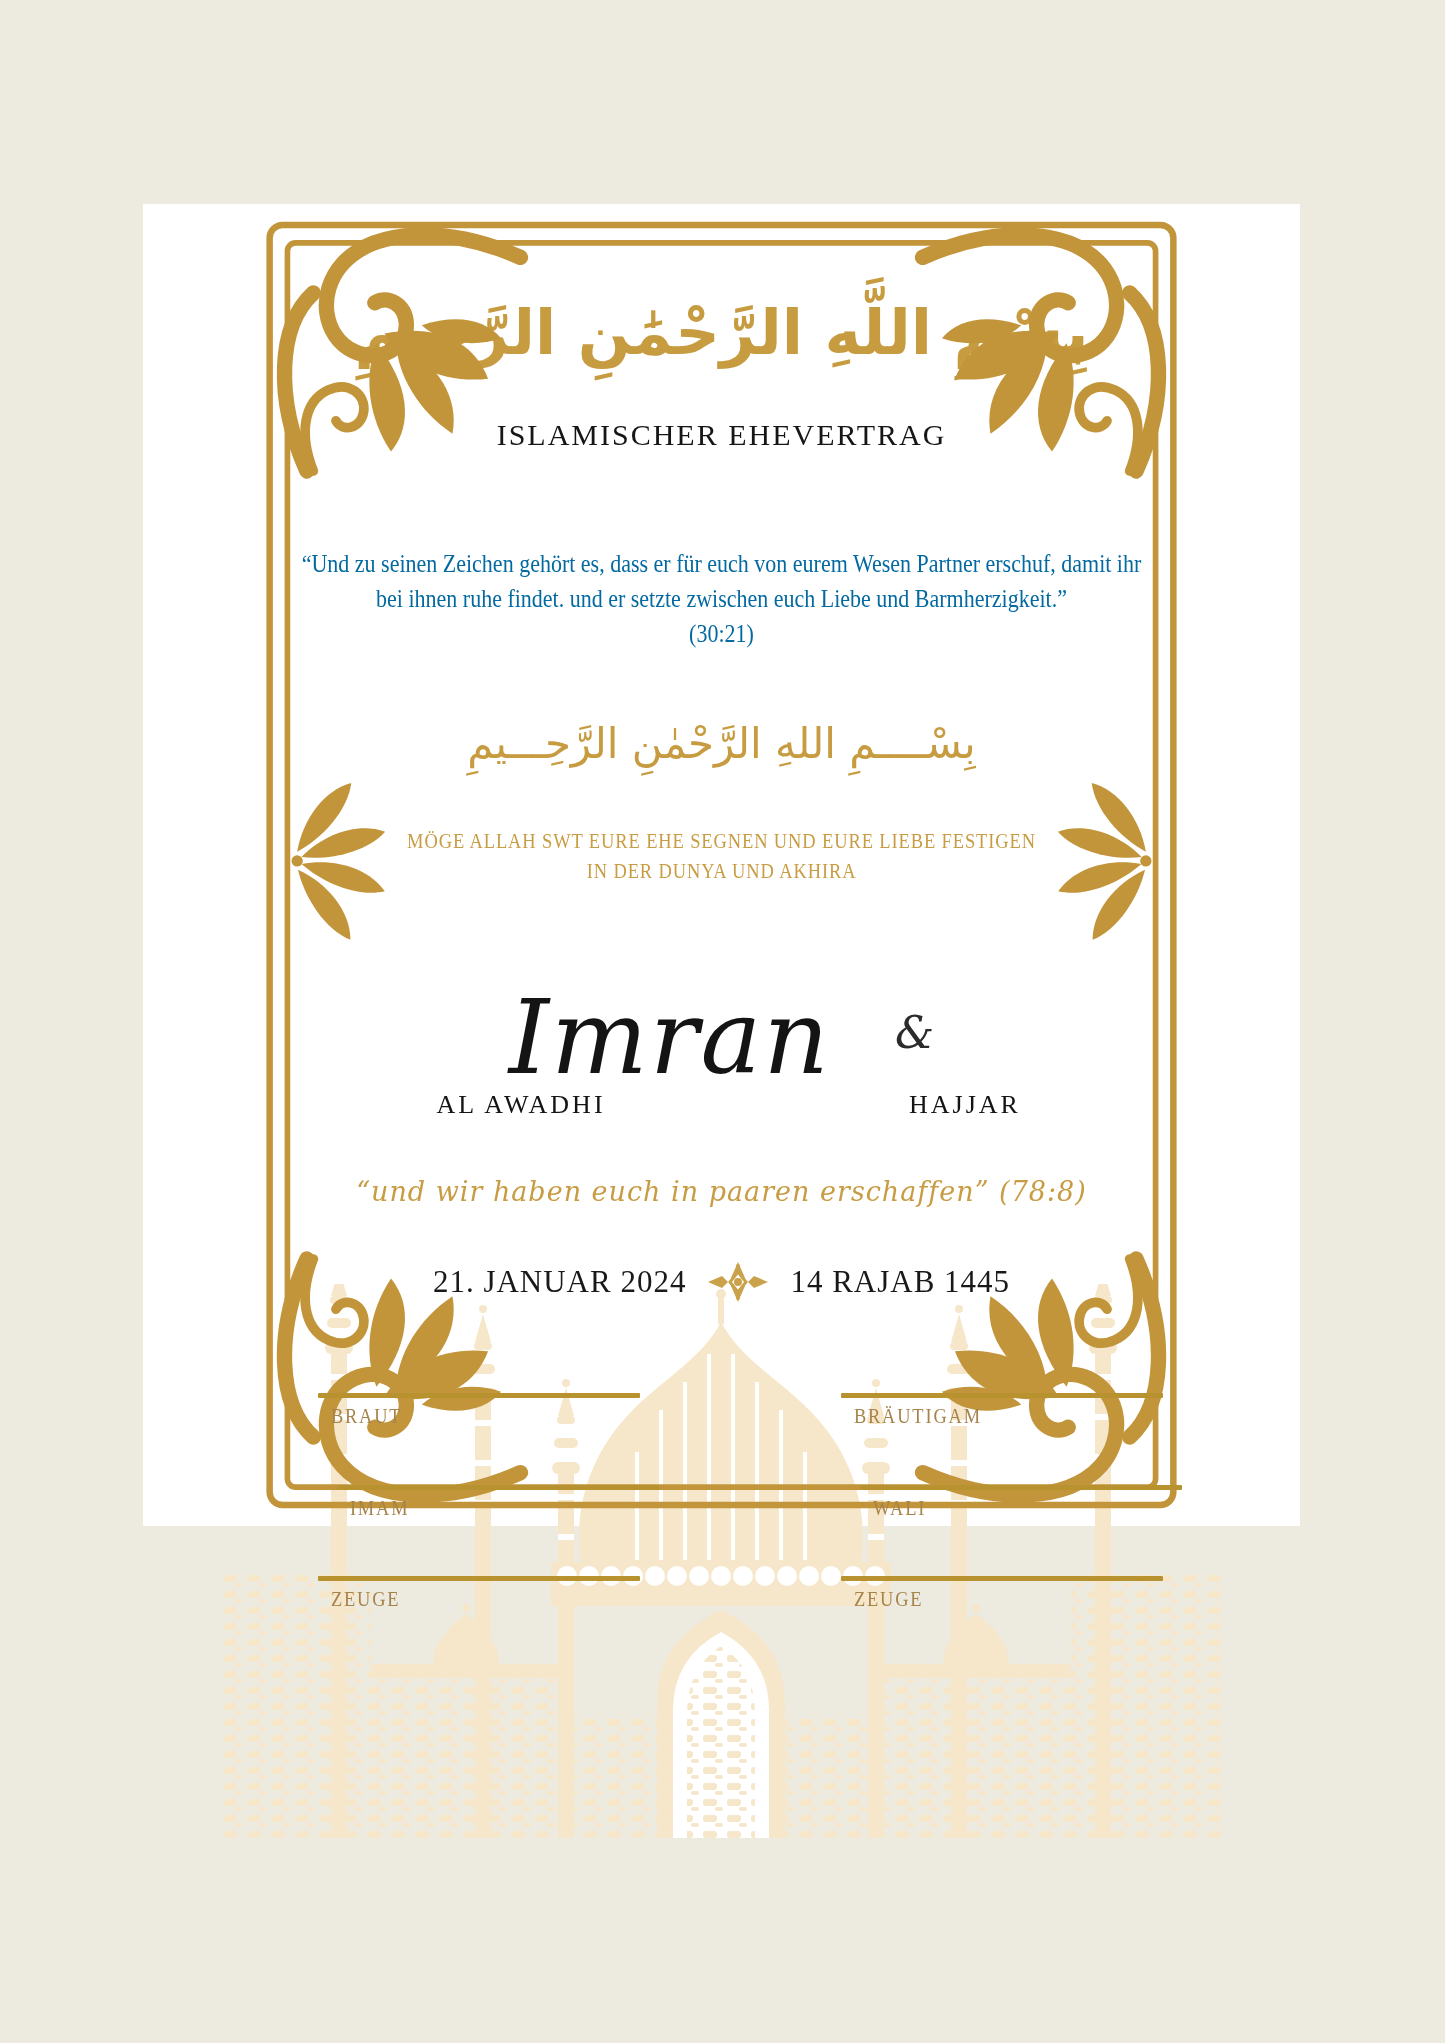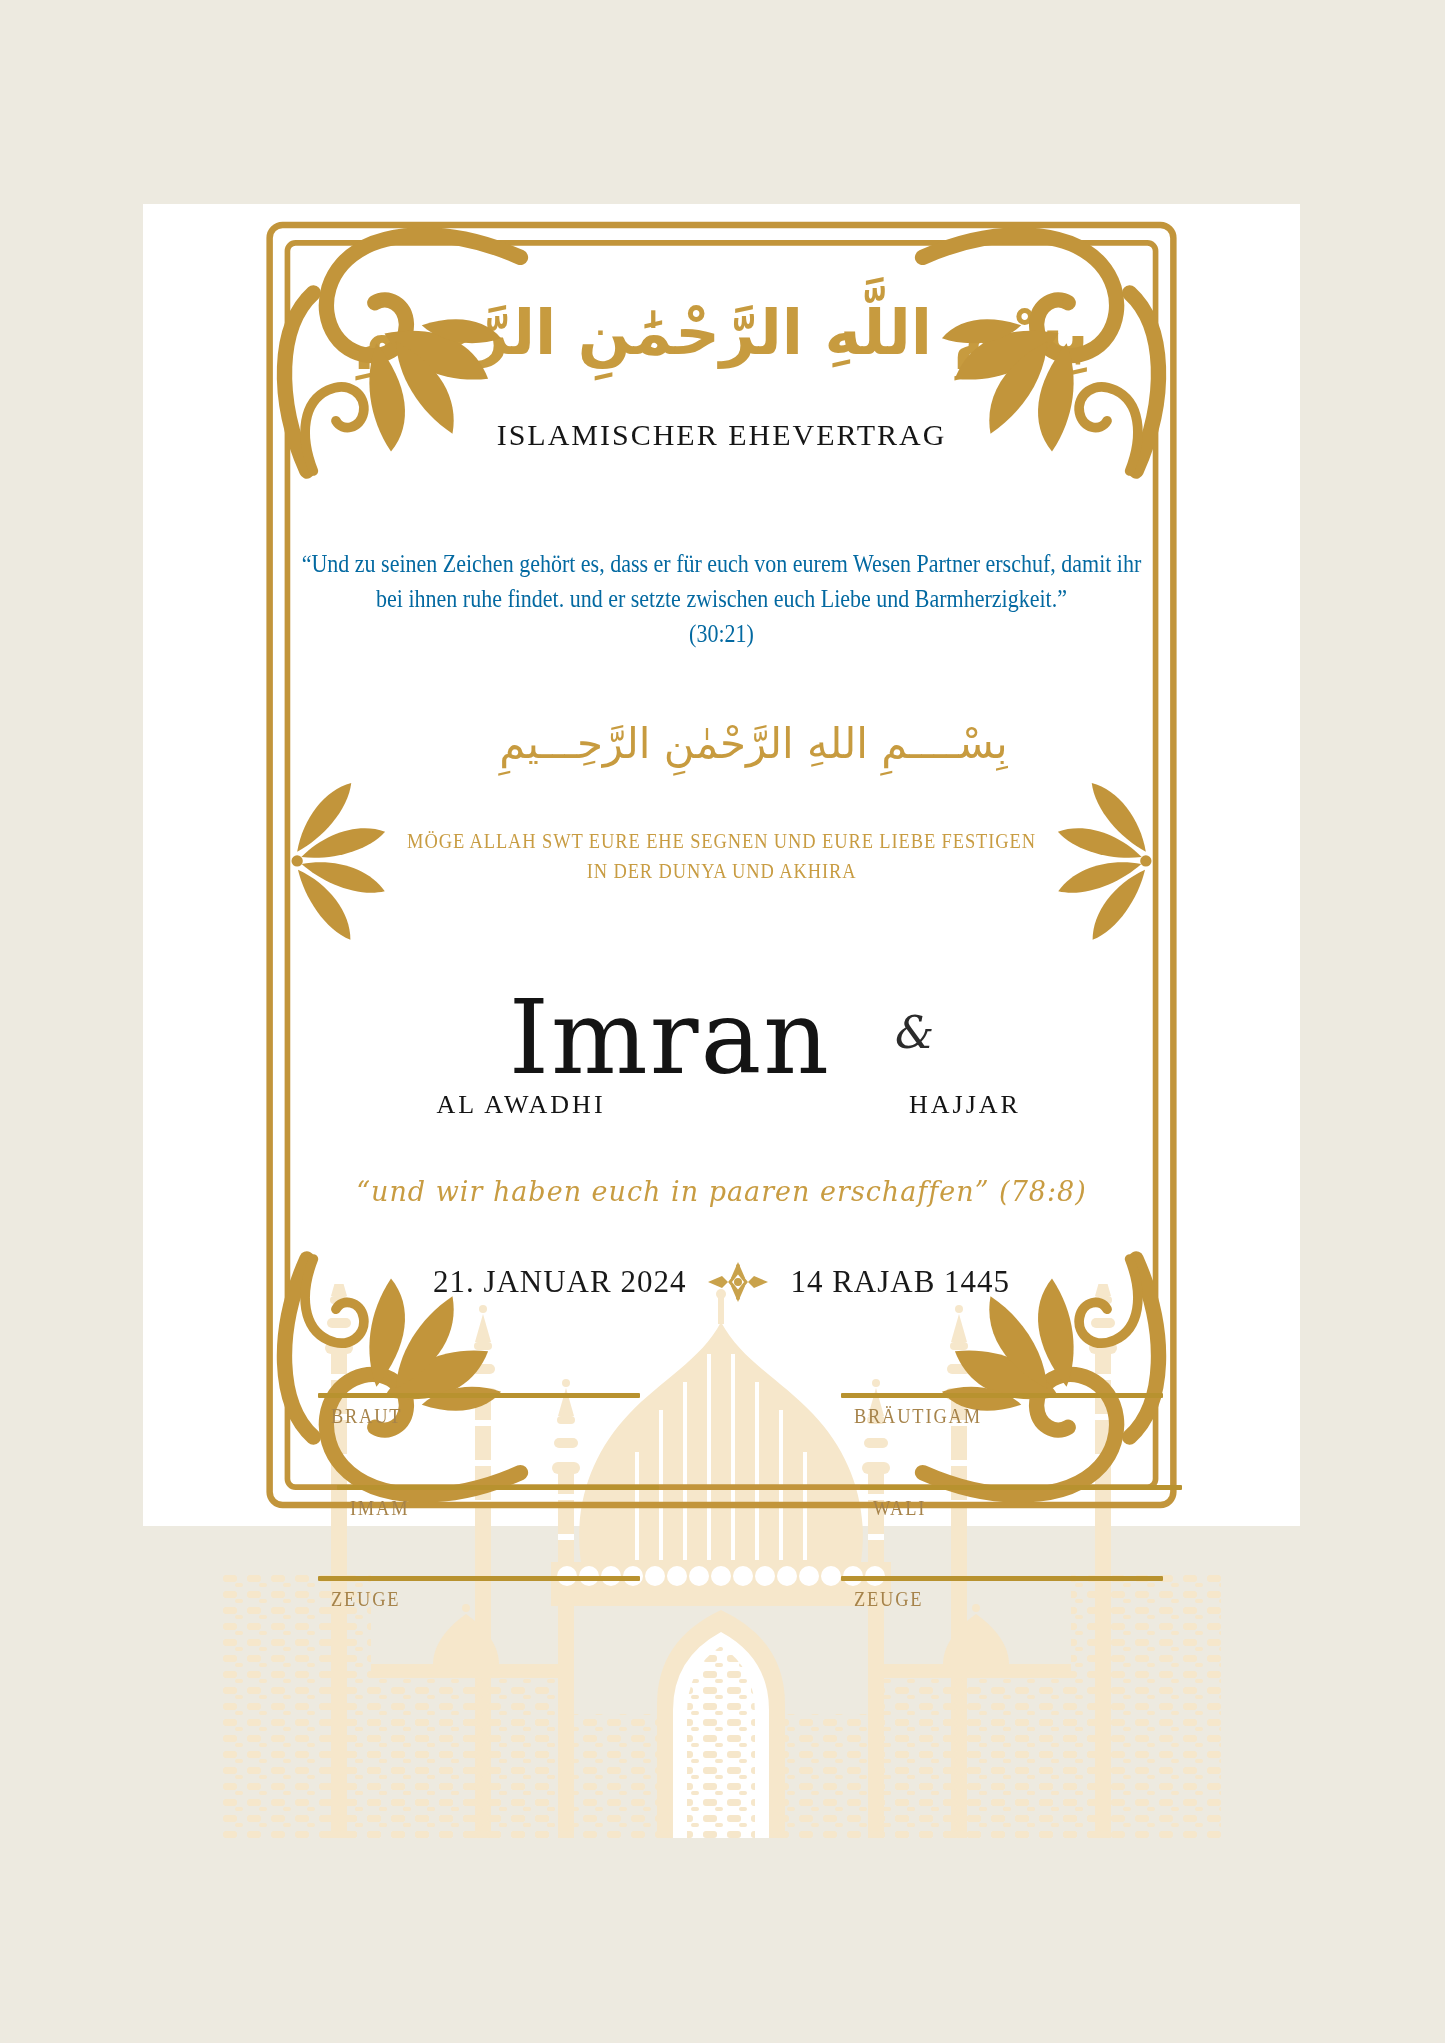--- a/index.html
+++ b/index.html
@@ -28,31 +28,31 @@
     top:214px;
     font-size:30px;letter-spacing:2px;color:#161616;font-weight:normal;
   }
   .quote-block{
     top:342px;color:#0369a1;font-size:25px;line-height:35px;
   }
   .condensed{display:block;transform:scaleX(0.88);transform-origin:50% 50%;}
   .bismillah-secondary{
     top:508px;
     font-family:"DejaVu Sans", sans-serif;
-    font-size:42px;color:#C79B3F;line-height:1.5;padding-left:32px;
+    font-size:42px;color:#C79B3F;line-height:1.5;
   }
   .blessing-block{
     top:622px;color:#C89C42;font-size:21px;line-height:30px;letter-spacing:1px;
   }
   .names-row{
     top:724px;height:220px;
     display:flex;align-items:center;justify-content:center;gap:64px;
   }
   .script-name{
-    font-family:"DejaVu Serif", serif;
+    font-family:"DejaVu Serif", serif;font-style:italic;
     font-size:102px;color:#141414;letter-spacing:2px;line-height:1;
   }
   .amp{
     font-family:"DejaVu Serif", serif;font-style:italic;
     font-size:44px;color:#2b2b2b;position:relative;top:-6px;
   }
   .surname{
     position:absolute;top:886px;width:420px;text-align:center;
     font-size:26px;letter-spacing:3px;color:#141414;
   }

